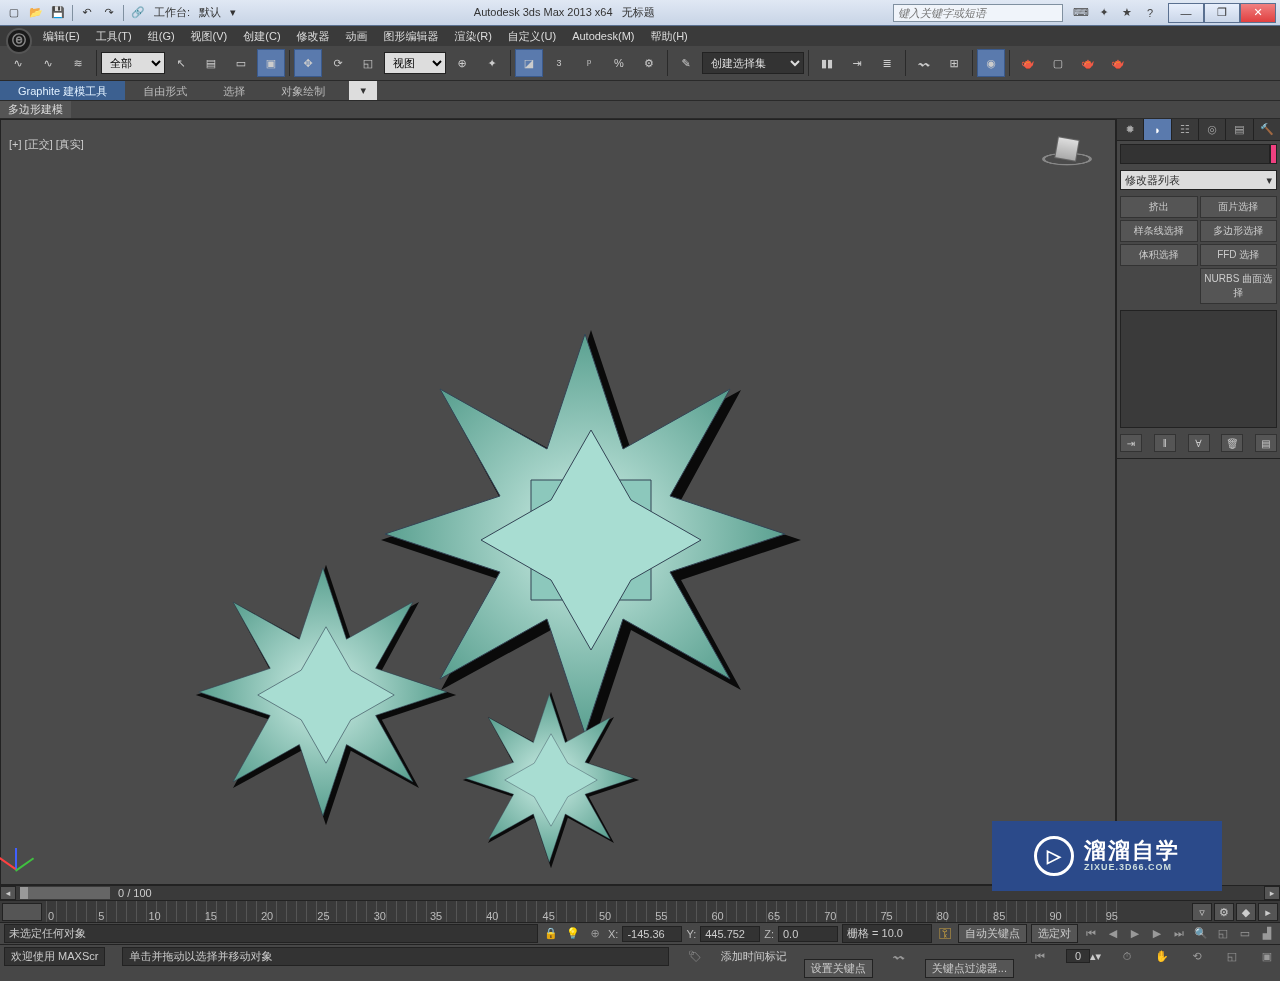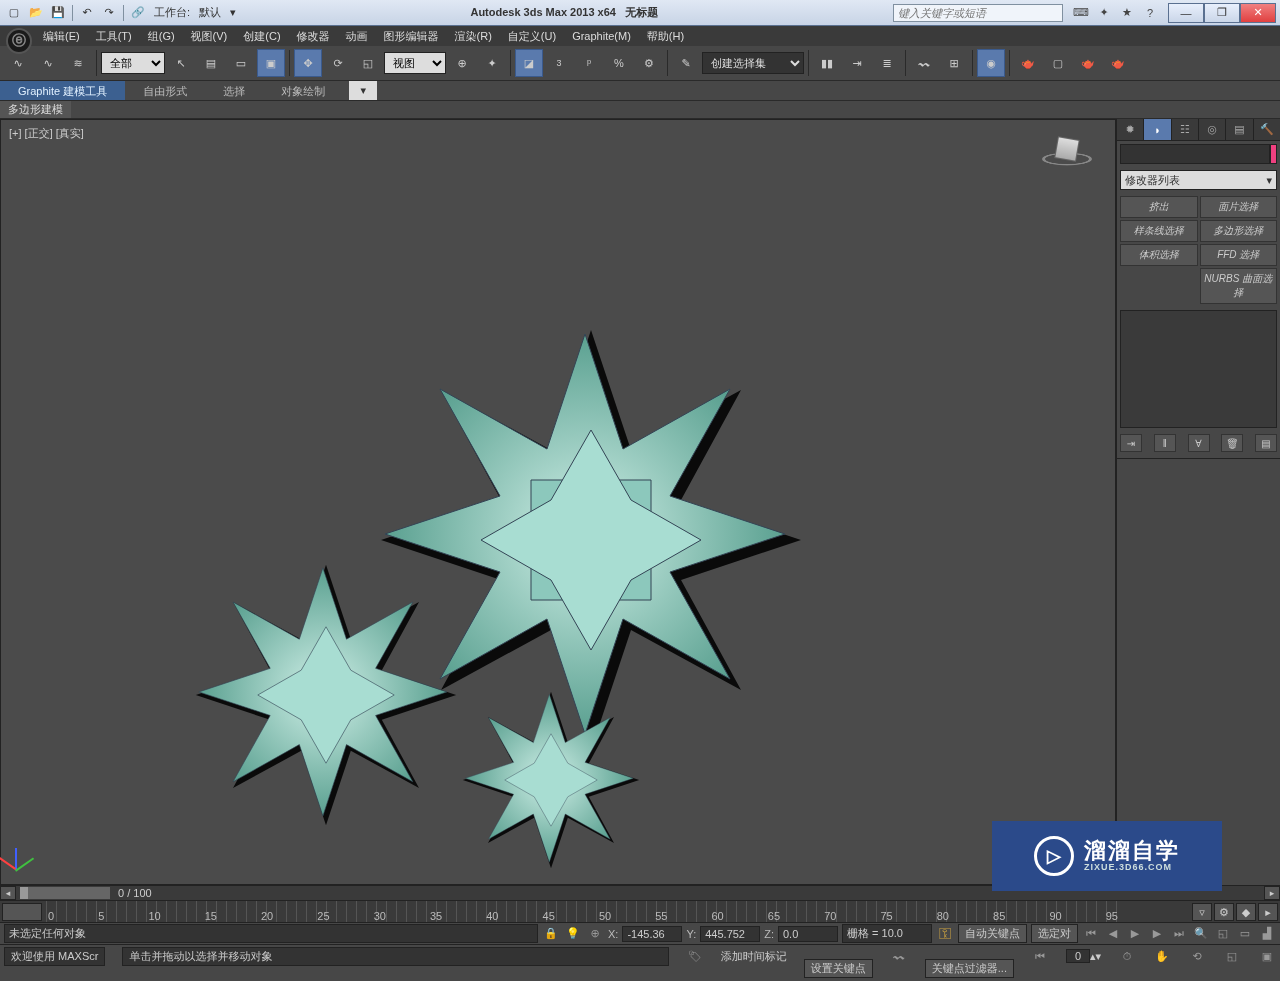--- a/index.html
+++ b/index.html
@@ -4,21 +4,21 @@
 <style>
 * { margin: 0; padding: 0; box-sizing: border-box; font-family: "Microsoft YaHei", "SimSun", Arial, sans-serif; font-size: 11px; user-select: none; }
 body { width: 1280px; height: 981px; background: #474747; color: #ccc; overflow: hidden; position: relative; }
 
 
 .titlebar { height: 26px; background: linear-gradient(#e0e8f4,#c8d4e6); display: flex; align-items: center; padding: 0 4px; border-bottom: 1px solid #5a7090; }
 .titlebar .qat { display: flex; gap: 2px; align-items: center; }
 .titlebar .qat .ico { width: 20px; height: 20px; display: flex; align-items: center; justify-content: center; color: #333; }
 .titlebar .qat .sep { width: 1px; height: 16px; background: #8090a0; margin: 0 2px; }
 .titlebar .ws { margin-left: 6px; color: #333; display: flex; align-items: center; gap: 9px; }
-.titlebar .title { flex: 1; text-align: center; color: #333; font-weight: bold; }
+.titlebar .title { flex: 1; text-align: center; color: #333; font-weight: normal; }
 .titlebar .search { width: 170px; height: 18px; background: #f0f4fa; border: 1px solid #8090a0; padding: 0 4px; color: #888; font-style: italic; }
 .titlebar .right-icons { display: flex; gap: 3px; margin-left: 8px; }
 .titlebar .right-icons .ico { width: 20px; height: 20px; display: flex; align-items: center; justify-content: center; color: #444; }
 .winbtns { display: flex; margin-left: 8px; }
 .winbtns div { width: 36px; height: 20px; display: flex; align-items: center; justify-content: center; border: 1px solid #5a7090; background: linear-gradient(#e8effc,#cad6e8); color: #333; }
 .winbtns .close { background: linear-gradient(#f08080,#e04040); color: #fff; }
 
 
 .menubar { height: 20px; background: #3a3a3a; display: flex; align-items: center; padding-left: 35px; }
 .menubar .app-ico { position:absolute; left:6px; top:28px; width:26px; height:26px; background:#1a1a1a; border-radius:50%; display:flex; align-items:center; justify-content:center; color:#888; font-weight:bold; font-size:14px; border:2px solid #555;}
@@ -35,21 +35,21 @@
 .ribbon { height: 20px; background: #474747; display: flex; align-items: stretch; border-bottom: 1px solid #2a2a2a; }
 .ribbon .tab { padding: 0 18px; line-height: 20px; color: #bbb; }
 .ribbon .tab.active { background: #3c6090; color: #e0f0ff; }
 .ribbon .dd { width: 28px; display:flex; align-items:center; justify-content:center; background:#ddd; color:#333; margin-left:6px;}
 .subribbon { height: 18px; background: #474747; border-bottom: 1px solid #2a2a2a; }
 .subribbon .lab { display:inline-block; padding:1px 8px; background:#555; color:#ddd; }
 
 
 .main { position: absolute; top: 119px; left: 0; right: 0; bottom: 96px; display: flex; }
 .viewport { flex: 1; background: #4b4b4b; position: relative; border: 1px solid #222; }
-.viewport .vlabel { position: absolute; top: 6px; left: 8px; color: #ccc; font-size: 11px; }
+.viewport .vlabel { position: absolute; top: 17px; left: 8px; color: #ccc; font-size: 11px; }
 .viewport .cube { position: absolute; top: 6px; right: 20px; width: 56px; height: 56px; display:flex; align-items:center; justify-content:center; }
 .viewport .cube .ring{ width:50px; height:30px; border:3px solid #888; border-radius:50%; transform: rotateX(65deg); position:absolute; bottom:8px;}
 .viewport .cube .c{ width:22px; height:22px; background:linear-gradient(#ddd,#aaa); border:1px solid #666; transform: rotate(10deg); position:absolute; top:12px;}
 .viewport .axis { position:absolute; bottom:14px; left:14px; width:40px; height:40px; }
 .viewport .axis .ax { position:absolute; bottom:0; left:0; width:2px; height:22px; transform-origin: bottom left;}
 .viewport .axis .z{ background:#4060ff; }
 .viewport .axis .y{ background:#40c040; transform: rotate(55deg);}
 .viewport .axis .x{ background:#ff4040; transform: rotate(-55deg);}
 
 
@@ -60,21 +60,21 @@
 .rpanel { width: 164px; background: #474747; border-left: 1px solid #222; display:flex; flex-direction:column; }
 .rpanel .tabs { height: 22px; display:flex; background:#3a3a3a; border-bottom:1px solid #222;}
 .rpanel .tabs .t { flex:1; display:flex; align-items:center; justify-content:center; color:#aaa; border-right:1px solid #222;}
 .rpanel .tabs .t.active { background:#5a7aad; color:#fff;}
 .rpanel .tabs .t:last-child{border-right:none;}
 .rpanel .namefield { display:flex; margin:3px; height:20px; }
 .rpanel .namefield input { flex:1; background:#333; border:1px solid #222; color:#ccc; padding:0 3px;}
 .rpanel .namefield .color { width:20px; background:#f04080; border:1px solid #222;}
 .rpanel .modlist { margin:3px; height:20px; background:#ddd; border:1px solid #222; display:flex; align-items:center; justify-content:space-between; padding:0 4px; color:#333;}
 .rpanel .btngrid { display:grid; grid-template-columns:1fr 1fr; gap:2px; margin:3px;}
-.rpanel .btngrid .b { background:#555; border:1px solid #333; padding:3px 2px; text-align:center; color:#ccc; font-size:10px;font-style:italic;}
+.rpanel .btngrid .b { background:#555; border:1px solid #333; padding:3px 2px; text-align:center; color:#ccc; font-size:10px;}
 .rpanel .btngrid .b.wide{ grid-column:1/3;}
 .rpanel .stack { margin:3px; height:118px; background:#3a3a3a; border:1px solid #222;}
 .rpanel .stackctrl { margin:3px 3px 0; display:flex; gap:3px; justify-content:space-between;}
 .rpanel .stackctrl .sb{ width:22px; height:18px; background:#555; border:1px solid #333; display:flex;align-items:center;justify-content:center; font-size:10px;}
 .rpanel .space { flex:1; border-top:1px solid #222; margin-top:6px;}
 
 
 .bottom { position: absolute; left:0; right:0; bottom:0; height:96px; background:#474747; display:flex; flex-direction:column; }
 .trackbar { height:16px; background:#3a3a3a; display:flex; align-items:center; border-top:1px solid #222; border-bottom:1px solid #222;}
 .trackbar .btn{width:16px;height:14px;background:#555;border:1px solid #222;display:flex;align-items:center;justify-content:center;font-size:9px;}
@@ -149,21 +149,21 @@
   <div class="mitem">编辑(E)</div>
   <div class="mitem">工具(T)</div>
   <div class="mitem">组(G)</div>
   <div class="mitem">视图(V)</div>
   <div class="mitem">创建(C)</div>
   <div class="mitem">修改器</div>
   <div class="mitem">动画</div>
   <div class="mitem">图形编辑器</div>
   <div class="mitem">渲染(R)</div>
   <div class="mitem">自定义(U)</div>
-  <div class="mitem">Graphite(M)</div>
+  <div class="mitem">Autodesk(M)</div>
   <div class="mitem">帮助(H)</div>
 </div>
 
 <div class="toolbar">
   <div class="tbtn">∿</div>
   <div class="tbtn">∿</div>
   <div class="tbtn">≋</div>
   <div class="sep"></div>
   <select class="sel" style="width:64px"><option>全部</option></select>
   <div class="tbtn">↖</div>

